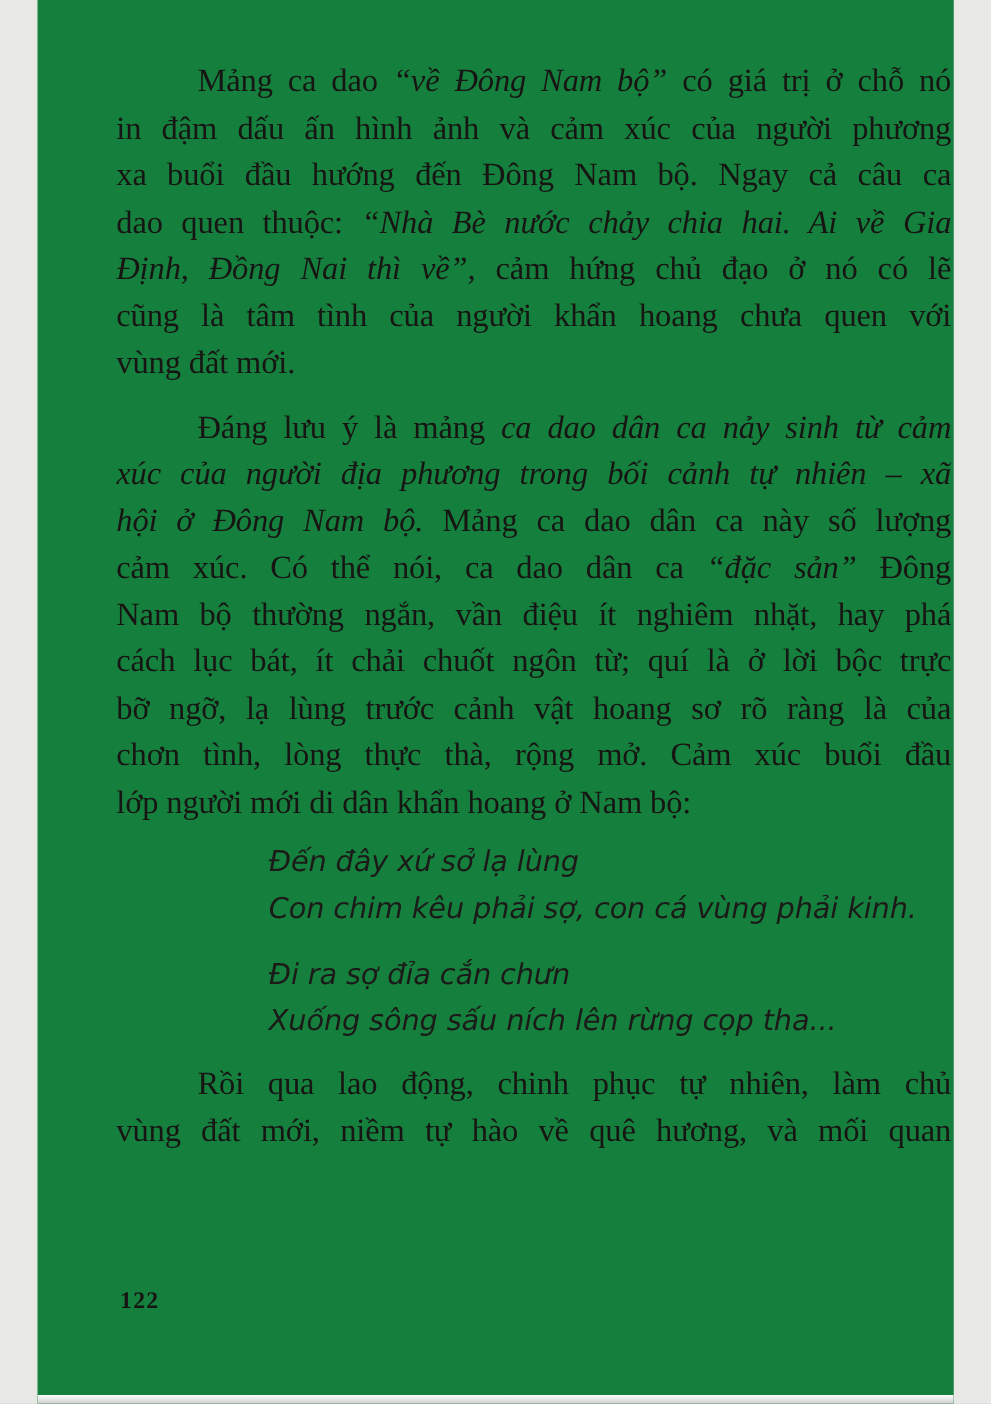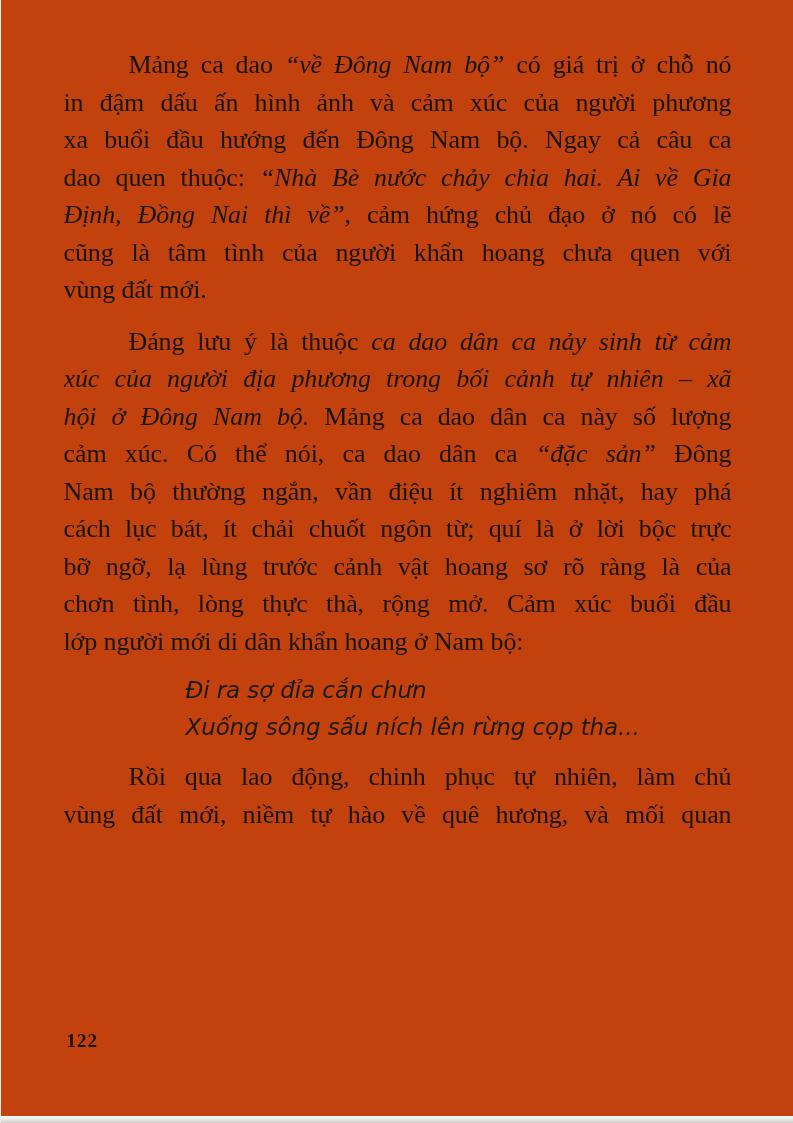--- a/index.html
+++ b/index.html
@@ -1,18 +1,18 @@
 <!DOCTYPE html>
 <html><head>
 <meta charset="utf-8">
 <style>
   html,body{margin:0;padding:0;background:#e8e8e6;}
   .screen{
-    position:relative;width:792px;height:1123px;margin:0 auto;
-    background:#c2410c;overflow:hidden;
+    position:relative;width:733px;height:1123px;margin:0 auto;
+    background:#15803d;overflow:hidden;
     font-family:"Liberation Serif",serif;color:#171513;
   }
   .textblock{
     position:absolute;left:63px;top:46px;width:668px;
     font-size:26px;letter-spacing:-0.1px;
   }
   .para{margin:0;}
   .p1{margin-bottom:14px;}
   .p2{margin-bottom:12px;}
   .ln{
@@ -49,31 +49,35 @@
       <div class="ln indent"><span>Mảng ca dao </span><span class="it">“về Đông Nam bộ”</span><span> có giá trị ở chỗ nó</span></div>
       <div class="ln"><span>in đậm dấu ấn hình ảnh và cảm xúc của người phương</span></div>
       <div class="ln"><span>xa buổi đầu hướng đến Đông Nam bộ. Ngay cả câu ca</span></div>
       <div class="ln"><span>dao quen thuộc: </span><span class="it">“Nhà Bè nước chảy chia hai. Ai về Gia</span></div>
       <div class="ln"><span class="it">Định, Đồng Nai thì về”,</span><span> cảm hứng chủ đạo ở nó có lẽ</span></div>
       <div class="ln"><span>cũng là tâm tình của người khẩn hoang chưa quen với</span></div>
       <div class="ln left"><span>vùng đất mới.</span></div>
     </div>
 
     <div class="para p2">
-      <div class="ln indent"><span>Đáng lưu ý là thuộc </span><span class="it">ca dao dân ca nảy sinh từ cảm</span></div>
+      <div class="ln indent"><span>Đáng lưu ý là mảng </span><span class="it">ca dao dân ca nảy sinh từ cảm</span></div>
       <div class="ln"><span class="it">xúc của người địa phương trong bối cảnh tự nhiên – xã</span></div>
       <div class="ln"><span class="it">hội ở Đông Nam bộ.</span><span> Mảng ca dao dân ca này số lượng</span></div>
       <div class="ln"><span>cảm xúc. Có thể nói, ca dao dân ca </span><span class="it">“đặc sản”</span><span> Đông</span></div>
       <div class="ln"><span>Nam bộ thường ngắn, vần điệu ít nghiêm nhặt, hay phá</span></div>
       <div class="ln"><span>cách lục bát, ít chải chuốt ngôn từ; quí là ở lời bộc trực</span></div>
       <div class="ln"><span>bỡ ngỡ, lạ lùng trước cảnh vật hoang sơ rõ ràng là của</span></div>
       <div class="ln"><span>chơn tình, lòng thực thà, rộng mở. Cảm xúc buổi đầu</span></div>
       <div class="ln left"><span>lớp người mới di dân khẩn hoang ở Nam bộ:</span></div>
     </div>
 
+    <div class="verse v1">
+      <div class="vln">Đến đây xứ sở lạ lùng</div>
+      <div class="vln">Con chim kêu phải sợ, con cá vùng phải kinh.</div>
+    </div>
 
     <div class="verse v2">
       <div class="vln">Đi ra sợ đỉa cắn chưn</div>
       <div class="vln">Xuống sông sấu ních lên rừng cọp tha...</div>
     </div>
 
     <div class="para p3">
       <div class="ln indent"><span>Rồi qua lao động, chinh phục tự nhiên, làm chủ</span></div>
       <div class="ln"><span>vùng đất mới, niềm tự hào về quê hương, và mối quan</span></div>
     </div>

